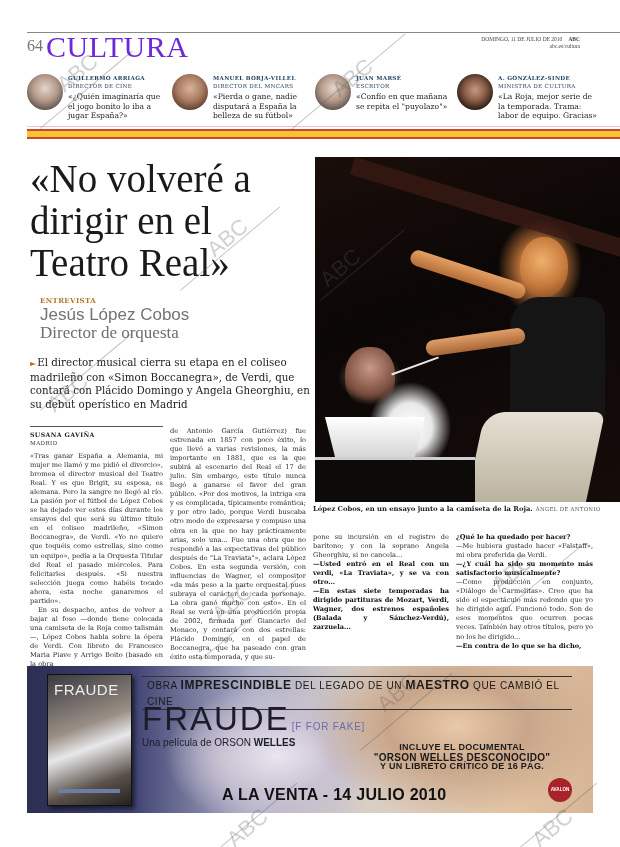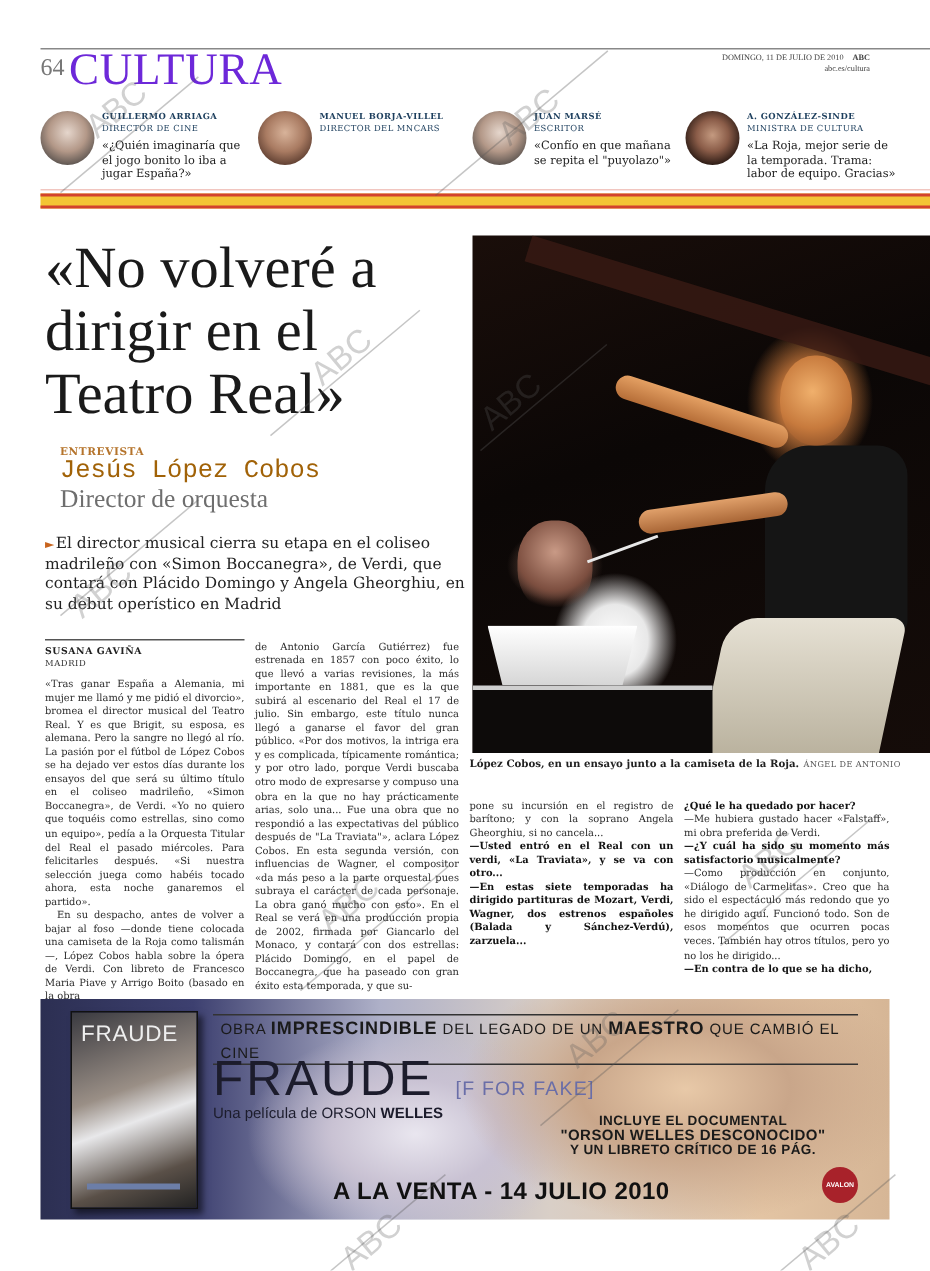--- a/index.html
+++ b/index.html
@@ -22,21 +22,21 @@
   .q-name { font-size: 5.6px; font-weight: bold; color: #1b3d5c; letter-spacing: 0.3px; line-height: 8px; }
   .q-role { font-size: 5.6px; color: #1b3d5c; letter-spacing: 0.3px; line-height: 8px; }
   .q-quote { font-size: 7.6px; font-weight: normal; color: #222; line-height: 9.5px; margin-top: 2px; }
 
   .flag-bar { position: absolute; left: 27px; top: 129px; width: 593px; height: 10px; background: #f3c535; border-top: 2px solid #d2432d; border-bottom: 2px solid #d2432d; }
   .flag-bar::before { content: ""; position: absolute; left: 0; right: 0; top: -5px; height: 1px; background: #d2432d; opacity: .3; }
 
   
   .headline { position: absolute; left: 30px; top: 158px; width: 280px; font-family: "Liberation Serif", serif; font-size: 39px; line-height: 42px; color: #1a1a1a; }
   .kicker { position: absolute; left: 40px; top: 296px; font-size: 7px; font-weight: bold; color: #b5742c; letter-spacing: 0.4px; }
-  .interviewee { position: absolute; left: 40px; top: 305px; font-family: Liberation Mono, monospace; font-size: 17px; color: #a16207; }
+  .interviewee { position: absolute; left: 40px; top: 305px; font-family: Liberation Sans, sans-serif; font-size: 17px; color: #737373; }
   .interviewee-role { position: absolute; left: 40px; top: 323px; font-family: "Liberation Serif", serif; font-size: 17px; color: #6e6e6e; }
 
   .lede { position: absolute; left: 30px; top: 356px; width: 285px; font-family: "DejaVu Serif", serif; font-size: 10.3px; line-height: 13.5px; color: #222; }
   .lede .arrow { color: #c8641e; font-size: 8px; margin-right: 1px; }
   .lede-rule { position: absolute; left: 30px; top: 426px; width: 133px; height: 1px; background: #555; }
 
   
   .byline { position: absolute; left: 30px; top: 431px; font-size: 6.2px; font-weight: bold; letter-spacing: 0.4px; color: #222; }
   .byline-city { position: absolute; left: 30px; top: 440px; font-size: 5.6px; letter-spacing: 0.4px; color: #333; }
   .col { position: absolute; font-family: "DejaVu Serif", serif; font-size: 6.6px; line-height: 9.05px; color: #2a2a2a; text-align: justify; }
@@ -74,21 +74,21 @@
     background:
       radial-gradient(ellipse 200px 120px at 430px 60px, #e8c9a8 0%, #c9a68a 35%, rgba(0,0,0,0) 75%),
       radial-gradient(ellipse 140px 90px at 250px 90px, #e9e6ef 0%, #c9c2d3 40%, rgba(0,0,0,0) 80%),
       linear-gradient(90deg, #2c2f52 0%, #3d4070 18%, #aeb0c8 40%, #d9cfc7 60%, #e3c4a3 85%, #d6b696 100%); }
   .ad-dvd { position: absolute; left: 20px; top: 8px; width: 85px; height: 132px; background: linear-gradient(160deg, #3a3a40 0%, #9a8f86 40%, #e8e8ea 55%, #5a5048 80%, #222 100%); border: 1px solid #111; box-shadow: 3px 3px 4px rgba(0,0,0,.5); }
   .ad-dvd-title { position: absolute; left: 6px; top: 6px; font-family: "Liberation Sans", sans-serif; font-size: 15px; color: #eeeeee; letter-spacing: 0.5px; }
   .ad-dvd-bar { position: absolute; left: 10px; bottom: 12px; width: 62px; height: 4px; background: #6c7ea8; }
   .ad-tagline-box { position: absolute; left: 115px; top: 10px; width: 430px; height: 34px; border-top: 1px solid #333; border-bottom: 1px solid #333; font-family: "Liberation Sans", sans-serif; font-size: 10px; color: #1a1a1a; line-height: 16px; padding-left: 5px; letter-spacing: 0.6px; }
   .ad-tagline-box b { font-size: 12px; }
   .ad-title { position: absolute; left: 115px; top: 36px; font-family: "Liberation Sans", sans-serif; font-size: 33px; color: #1c1c2c; letter-spacing: 2px; line-height: 34px; }
-  .ad-title-sub { font-size: 13px; color: #6a6ea8; letter-spacing: 0.8px; margin-left: 14px; }
+  .ad-title-sub { font-size: 10px; color: #6a6ea8; letter-spacing: 0.8px; margin-left: 2px; }
   .ad-subtitle { position: absolute; left: 115px; top: 71px; font-family: "Liberation Sans", sans-serif; font-size: 10px; color: #1c1c2c; }
   .ad-subtitle b { font-weight: bold; }
   .ad-doc { position: absolute; left: 330px; top: 77px; width: 210px; text-align: center; font-family: "Liberation Sans", sans-serif; font-size: 9px; font-weight: bold; line-height: 9.5px; color: #1a1a1a; letter-spacing: 0.3px; }
   .ad-doc .big { font-size: 10px; }
   .ad-sale { position: absolute; left: 195px; top: 120px; font-family: "Liberation Sans", sans-serif; font-size: 16px; font-weight: bold; color: #111; letter-spacing: 0.3px; }
   .ad-logo { position: absolute; left: 521px; top: 112px; width: 24px; height: 24px; border-radius: 50%; background: #a8222a; color: #fff; font-family: "Liberation Sans", sans-serif; font-size: 4.6px; font-weight: bold; text-align: center; line-height: 24px; }
 
   
   .wm { position: absolute; font-family: "Liberation Sans", sans-serif; font-size: 22px; color: rgba(90,90,90,0.28); transform: rotate(-40deg); pointer-events: none; }
   .wm-line { position: absolute; height: 1px; background: rgba(90,90,90,0.35); transform: rotate(-40deg); transform-origin: 0 0; pointer-events: none; }
@@ -111,20 +111,21 @@
       <div class="q-name">GUILLERMO ARRIAGA</div>
       <div class="q-role">DIRECTOR DE CINE</div>
       <div class="q-quote">«¿Quién imaginaría que el jogo bonito lo iba a jugar España?»</div>
     </div>
   </div>
   <div class="quote-item" style="left:145px;">
     <div class="avatar"></div>
     <div class="q-text">
       <div class="q-name">MANUEL BORJA-VILLEL</div>
       <div class="q-role">DIRECTOR DEL MNCARS</div>
+      <div class="q-quote">«Pierda o gane, nadie disputará a España la belleza de su fútbol»</div>
     </div>
   </div>
   <div class="quote-item" style="left:288px;">
     <div class="avatar gray"></div>
     <div class="q-text">
       <div class="q-name">JUAN MARSÉ</div>
       <div class="q-role">ESCRITOR</div>
       <div class="q-quote">«Confío en que mañana se repita el "puyolazo"»</div>
     </div>
   </div>

